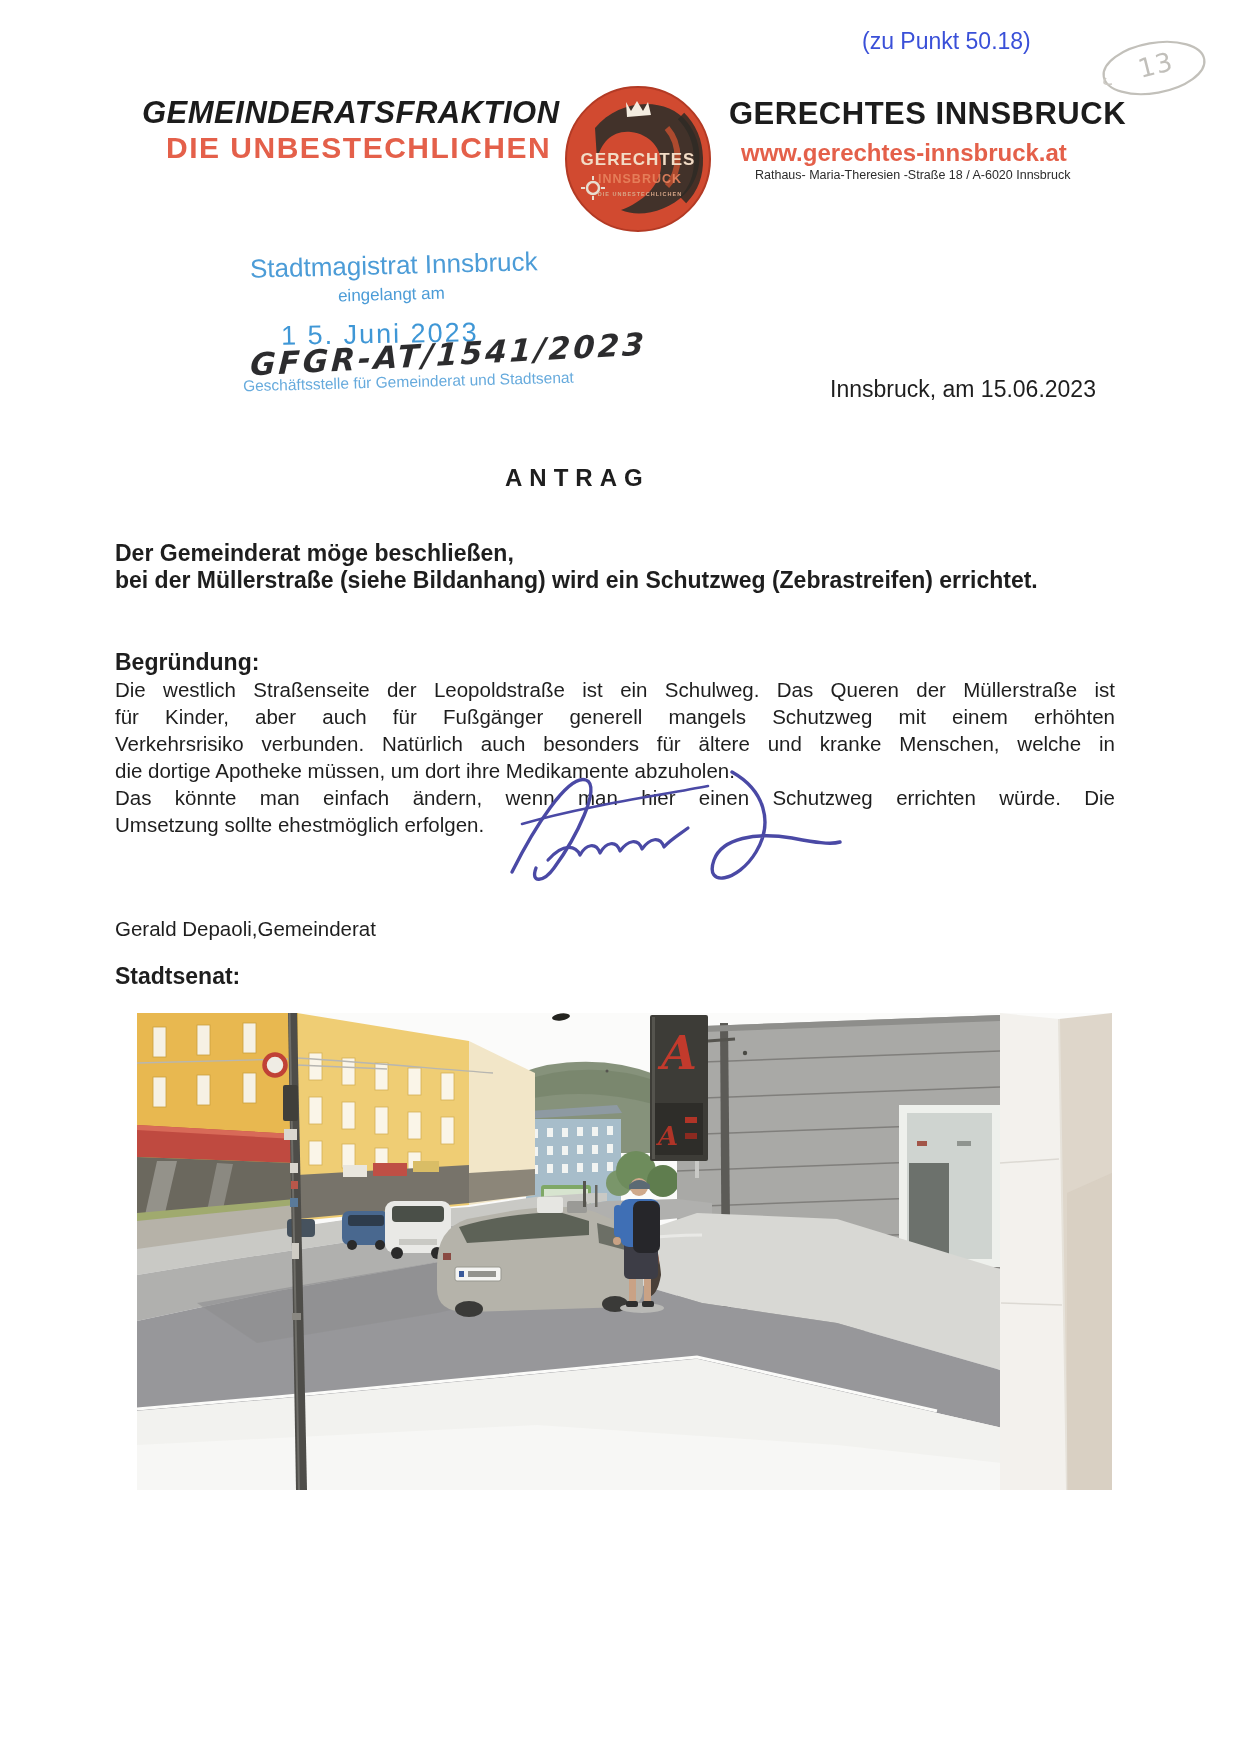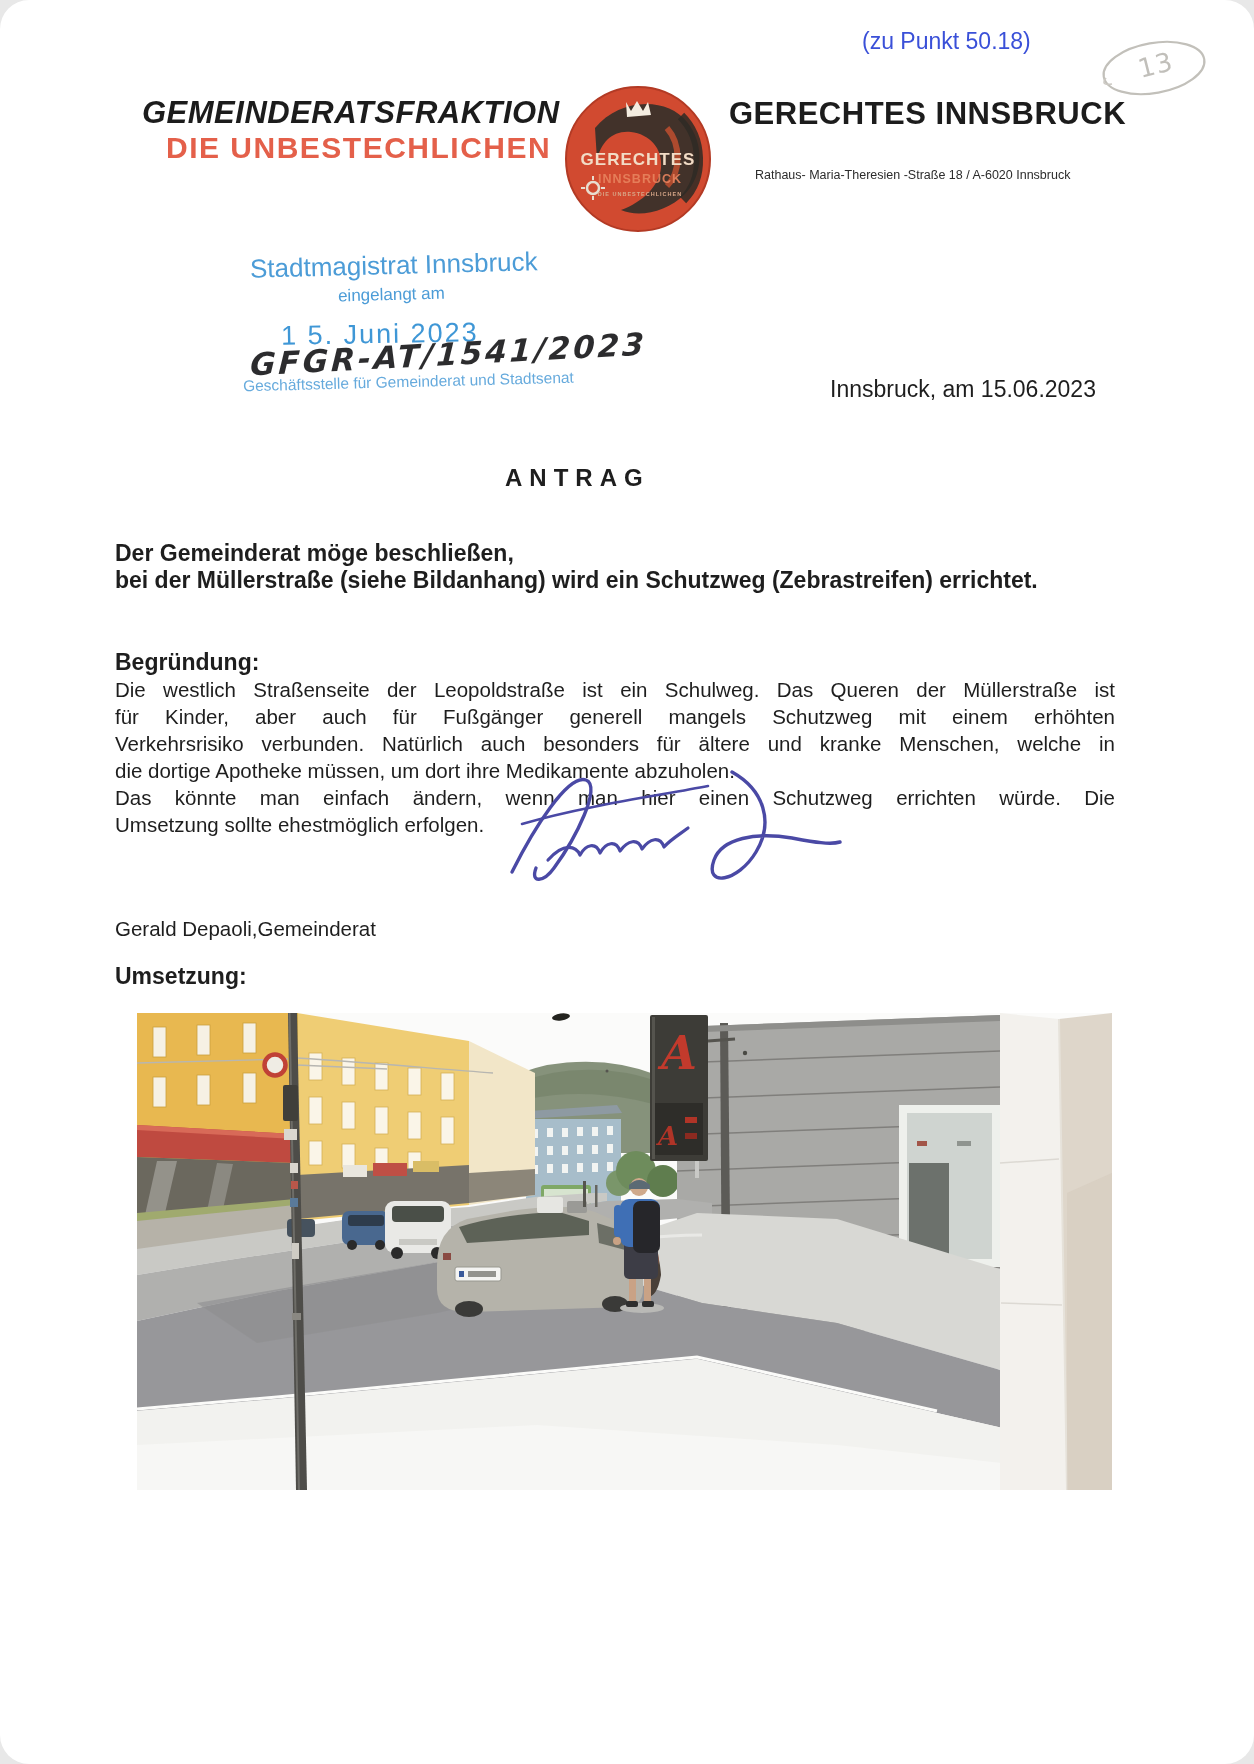--- a/index.html
+++ b/index.html
@@ -1,20 +1,19 @@
 <!DOCTYPE html>
 <html><head>
 <meta charset="utf-8">
 <style>
   html,body{margin:0;padding:0;background:#e8e8e8;}
   .page{
     position:relative;width:1254px;height:1764px;background:#ffffff;
     font-family:"Liberation Sans",sans-serif;color:#1e1e1e;overflow:hidden;
     margin:0 auto;
-    border-radius:29px;
   }
   .abs{position:absolute;}
   .ref-note{font-size:23px;color:#3a50d8;}
   .pagenum-wrap{width:112px;height:70px;}
   .pagenum-digits{
     position:absolute;left:40px;top:16px;font-size:26px;color:#b2b0aa;
     transform:rotate(-14deg);font-family:"DejaVu Sans",sans-serif;letter-spacing:1px;opacity:.8;
   }
   .h-black{font-size:31px;font-weight:bold;color:#1c1c1c;letter-spacing:.5px;font-style:italic;}
   .h-orange{font-size:30px;font-weight:bold;color:#e4604a;letter-spacing:1.5px;}
@@ -64,20 +63,21 @@
       <path d="M63,18 l5,9 l6,-10 l6,10 l5,-9 l3,13 l-24,2 Z" fill="#f4ece0"></path>
       <circle cx="30" cy="104" r="6" fill="none" stroke="#e8ddcf" stroke-width="2.5"></circle>
       <path d="M30,96 v-4 M30,112 v4 M22,104 h-4 M38,104 h4" stroke="#e8ddcf" stroke-width="2"></path>
       <text x="75" y="81" text-anchor="middle" font-size="17" font-weight="bold" fill="#f2dcc6" font-family="Liberation Sans, sans-serif" letter-spacing="1">GERECHTES</text>
       <text x="77" y="99" text-anchor="middle" font-size="12.5" font-weight="bold" fill="#e8835e" font-family="Liberation Sans, sans-serif" letter-spacing="1" opacity="0.9">INNSBRUCK</text>
       <text x="77" y="112" text-anchor="middle" font-size="5.5" font-weight="bold" fill="#d8a88a" font-family="Liberation Sans, sans-serif" letter-spacing="1">DIE UNBESTECHLICHEN</text>
     </svg>
   </div>
 
   <div class="abs h-org" style="left:729px;top:96px;">GERECHTES INNSBRUCK</div>
+  <div class="abs h-www" style="left:741px;top:139px;">www.gerechtes-innsbruck.at</div>
   <div class="abs h-addr" style="left:755px;top:168px;">Rathaus- Maria-Theresien -Straße 18 / A-6020 Innsbruck</div>
 
   <div class="abs stamp1" style="left:250px;top:250px;">Stadtmagistrat Innsbruck</div>
   <div class="abs stamp2" style="left:338px;top:285px;">eingelangt am</div>
   <div class="abs stamp3" style="left:281px;top:319px;">1 5. Juni 2023</div>
   <div class="abs stampref" style="left:250px;top:336px;">GFGR-AT/1541/2023</div>
   <div class="abs stamp4" style="left:243px;top:373px;">Geschäftsstelle für Gemeinderat und Stadtsenat</div>
 
   <div class="abs dateline" style="left:830px;top:368px;margin-top:8px;">Innsbruck, am 15.06.2023</div>
 
@@ -98,21 +98,21 @@
 
   <svg class="abs sig-svg" style="left:492px;top:758px;" width="370" height="140" viewBox="0 0 370 140">
     <path d="M 20 114 C 42 70 76 16 94 22 C 110 28 84 80 62 110 C 52 124 38 126 44 110" stroke-width="3.4"></path>
     <path d="M 56 102 C 72 84 84 88 88 97 C 94 86 104 84 108 95 C 114 84 124 82 128 93
              C 136 82 146 80 150 91 C 158 80 168 78 172 89 C 178 82 188 76 196 70" stroke-width="3.2"></path>
     <path d="M 30 66 C 92 48 164 38 216 28" stroke-width="2.6"></path>
     <path d="M 240 14 C 272 32 282 64 264 94 C 246 124 212 130 222 102 C 230 80 264 74 300 80
              C 322 84 338 87 348 84" stroke-width="3.4"></path>
   </svg>
 
-  <div class="abs motion" style="left:115px;top:963px;">Umsetzung:</div>
+  <div class="abs motion" style="left:115px;top:963px;">Stadtsenat:</div>
 
   <div class="abs" style="left:137px;top:1013px;">
     <svg width="975" height="477" viewBox="0 0 975 477">
 
       <rect x="0" y="0" width="975" height="477" fill="#fbfbfa"></rect>
 
       <path d="M320,108 Q350,66 410,52 Q470,42 520,62 Q560,78 575,100 L575,140 L320,140 Z" fill="#86927b"></path>
       <path d="M380,70 Q430,50 490,60 Q530,68 555,88 L555,104 Q470,70 390,86 Z" fill="#75836a" opacity="0.7"></path>
 
       <rect x="328" y="94" width="62" height="90" fill="#e7e2d8"></rect>

